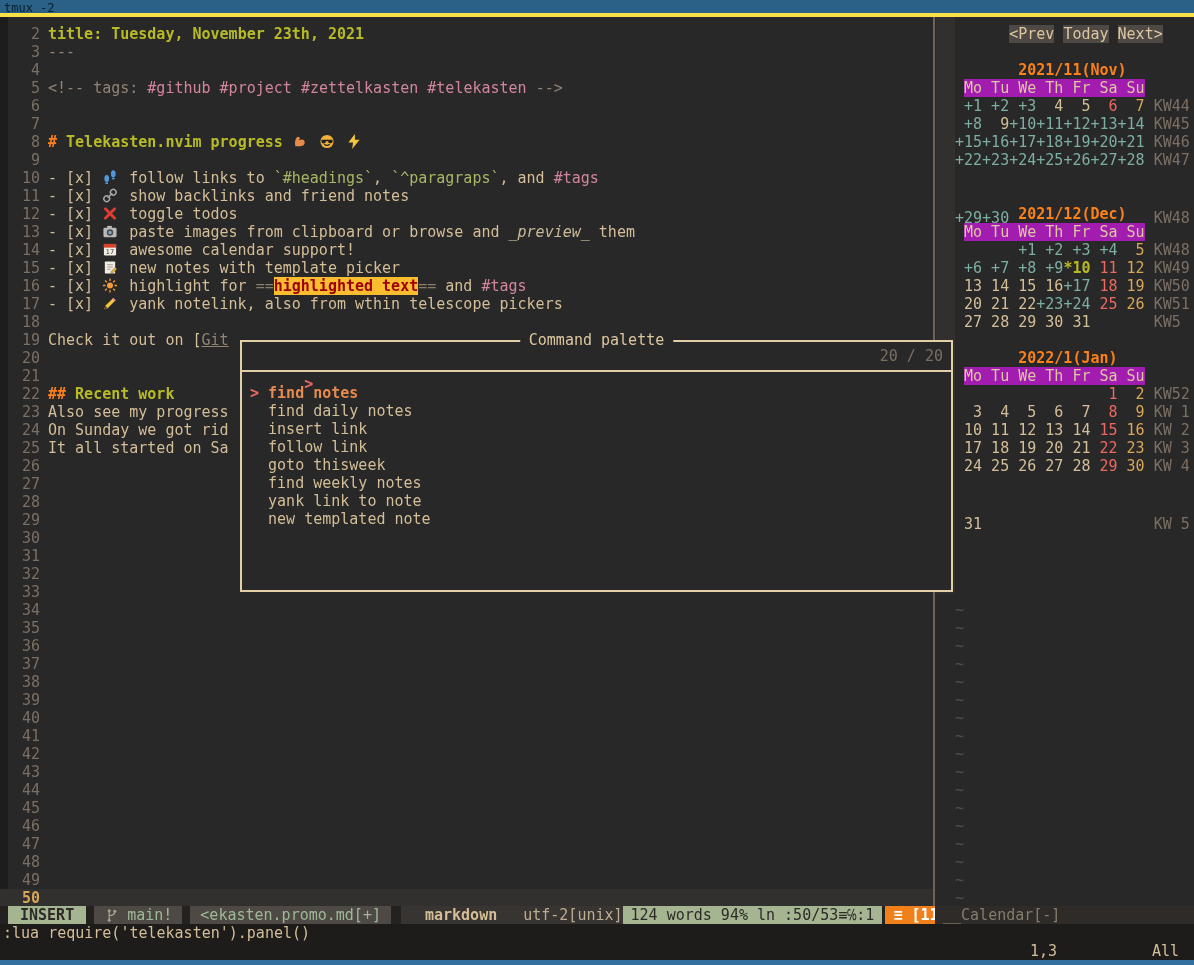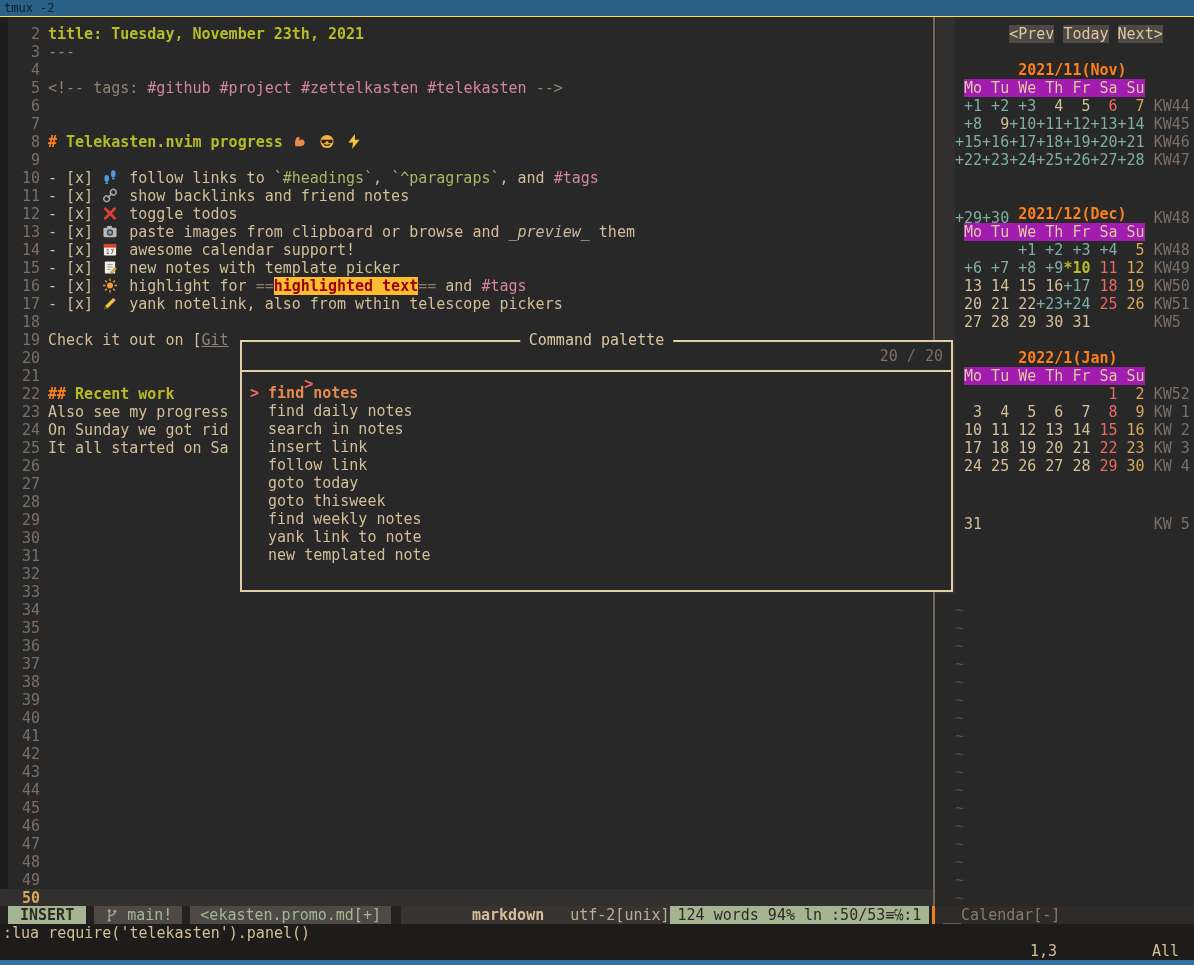--- a/index.html
+++ b/index.html
@@ -1,20 +1,20 @@
 <!DOCTYPE html>
 <html><head>
 <meta charset="utf-8">
 <style>
   html,body{margin:0;padding:0;background:#000;}
   .screen{position:relative;width:1194px;height:965px;background:#282828;overflow:hidden;
           font-family:"DejaVu Sans Mono",monospace;font-size:15px;line-height:18px;color:#d4be98;}
   
   .titlebar{position:absolute;left:0;top:0;width:100%;height:17px;background:#2b6187;color:#07202f;
-            font-size:12px;line-height:16px;padding-left:4px;box-sizing:border-box;border-bottom:1px solid #fde047;}
+            font-size:12px;line-height:16px;padding-left:4px;box-sizing:border-box;border-bottom:4px solid #fde047;}
   .bottomstrip{position:absolute;left:0;top:960px;width:100%;height:5px;background:#336f9f;}
   .leftstrip{position:absolute;left:0;top:17px;width:8px;height:889px;background:#1e1d1c;}
   
   #editor{position:absolute;left:0;top:17px;width:933px;height:889px;overflow:hidden;}
   .eline{position:absolute;left:0;width:933px;height:18px;white-space:pre;}
   .eline.cursor{background:#32302f;}
   .lnum{display:inline-block;width:40px;text-align:right;color:#7c6f64;}
   .cursor .lnum{color:#d8a657;font-weight:bold;}
   .ltext{margin-left:8px;}
   .c-fg{color:#d4be98;}
@@ -56,21 +56,21 @@
   .plist{padding-top:12px;}
   .pitem{height:18px;padding-left:8px;white-space:pre;color:#d4be98;}
   .pitem .caret{color:#ea6962;font-weight:bold;}
   .pitem.sel .plabel{color:#e78a4e;font-weight:bold;}
   
   .statusline{position:absolute;left:0;top:906px;width:933px;height:18px;background:#242220;
               display:flex;align-items:stretch;padding-left:8px;box-sizing:border-box;line-height:18px;}
   .sl-mode{background:#a5b592;color:#2d2a27;font-weight:bold;padding:0 12px;margin-right:8px;}
   .sl-chip{background:#4f4945;color:#9eb996;padding:0 10px;margin-right:8px;display:flex;align-items:center;gap:5px;white-space:pre;}
   .sl-mid{flex:1;background:#383431;display:flex;margin-left:2px;white-space:pre;}
-  .sl-ft{font-weight:bold;color:#d4be98;padding-left:24px;margin-left:47px;}
+  .sl-ft{font-weight:bold;color:#d4be98;padding-left:24px;}
   .sl-enc{color:#bdae93;padding-left:26px;}
   .sl-info{background:#a5b592;color:#2d2a27;padding:0 8px;white-space:pre;}
   .sl-orange{background:#f2801a;color:#ffffff;font-weight:bold;padding:0 8px;margin-left:3px;white-space:pre;}
   .cal-status{position:absolute;left:935px;top:906px;width:276px;height:18px;background:#2e2b29;
               color:#857c6c;padding-left:8px;box-sizing:border-box;white-space:pre;}
   
   .cmdline{position:absolute;left:0;top:924px;width:100%;height:18px;background:#1d1c1b;color:#d4be98;
            padding-left:3px;box-sizing:border-box;white-space:pre;}
   .modeline{position:absolute;left:0;top:942px;width:100%;height:18px;background:#1d1c1b;
             padding-left:3px;box-sizing:border-box;white-space:pre;}
@@ -237,24 +237,22 @@
 
   <div class="palette">
     <div class="ptitle">Command palette</div>
     <div class="prow">
       <span class="pprompt">&gt;</span>
       <span class="pcount">20 / 20</span>
     </div>
     <div class="plist" id="plist">
         <div class="pitem sel"><span class="caret">&gt; </span><span class="plabel">find notes</span></div>
         <div class="pitem"><span class="caret">  </span><span class="plabel">find daily notes</span></div>
-        <div class="pitem"><span class="caret">  </span><span class="plabel">search in notes</span></div>
         <div class="pitem"><span class="caret">  </span><span class="plabel">insert link</span></div>
         <div class="pitem"><span class="caret">  </span><span class="plabel">follow link</span></div>
-        <div class="pitem"><span class="caret">  </span><span class="plabel">goto today</span></div>
         <div class="pitem"><span class="caret">  </span><span class="plabel">goto thisweek</span></div>
         <div class="pitem"><span class="caret">  </span><span class="plabel">find weekly notes</span></div>
         <div class="pitem"><span class="caret">  </span><span class="plabel">yank link to note</span></div>
         <div class="pitem"><span class="caret">  </span><span class="plabel">new templated note</span></div>
       </div>
   </div>
 
   <div class="statusline">
     <span class="sl-mode">INSERT</span>
     <span class="sl-chip"><span class="emo"><svg viewBox="0 0 16 16">

